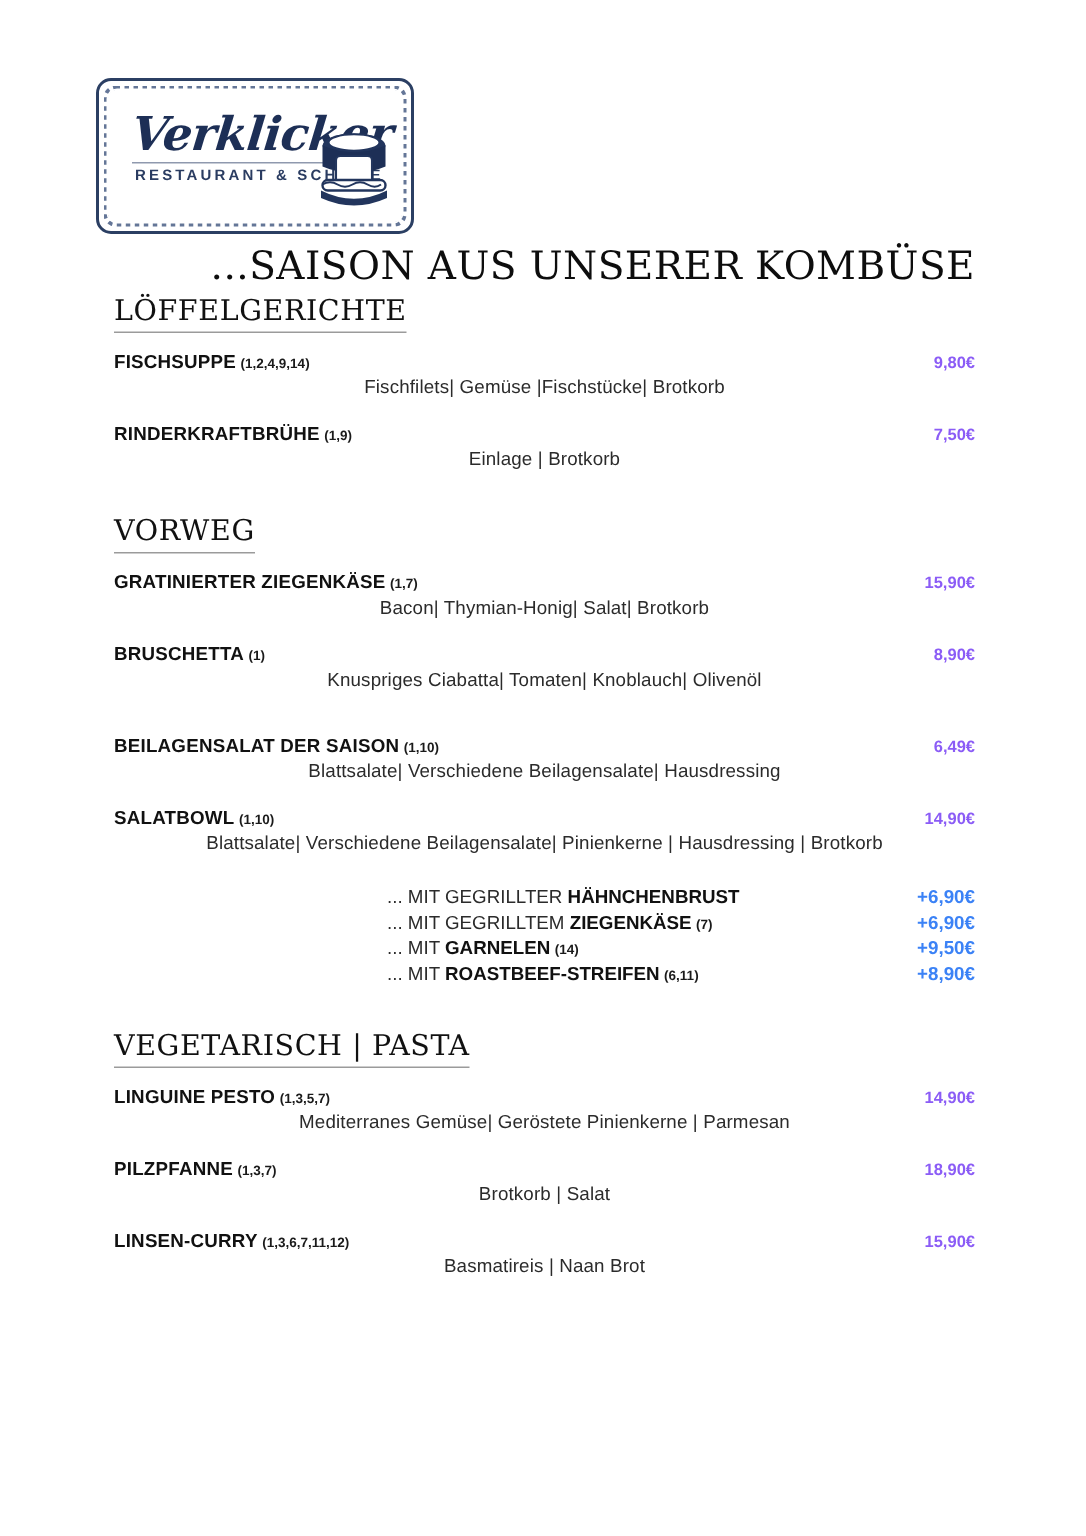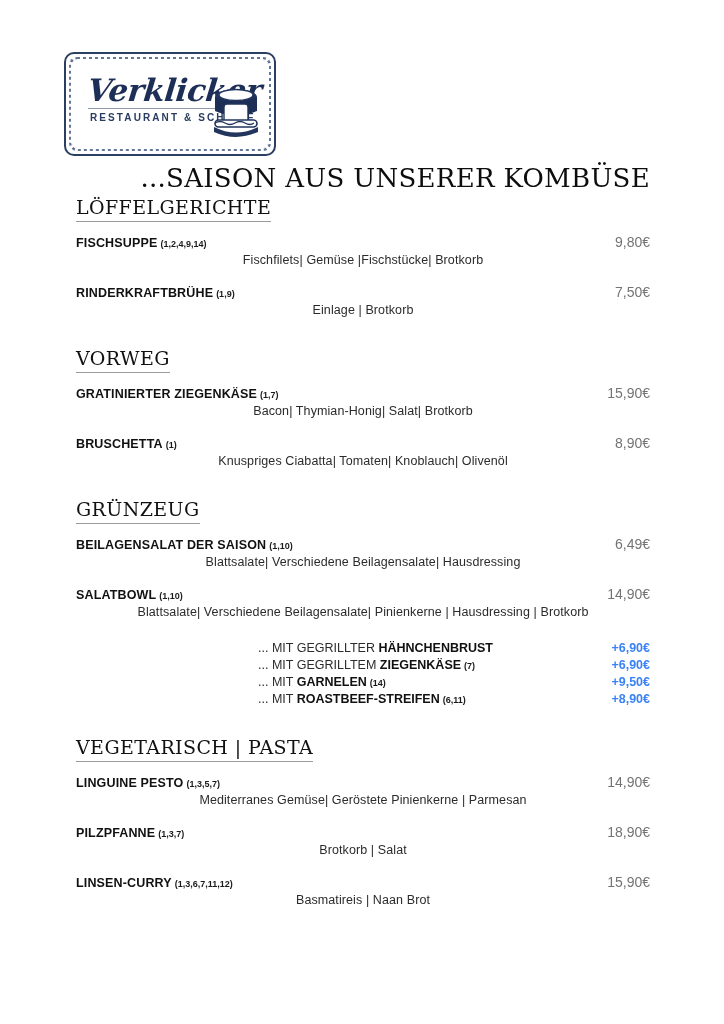--- a/index.html
+++ b/index.html
@@ -152,23 +152,23 @@
     white-space: nowrap;
   }
   .allergens {
     font-size: 9px;
     font-weight: 700;
     letter-spacing: 0;
     color: #1a1a1a;
     margin-left: 3px;
   }
   .item-price {
-    font-size: 14px;
-    font-weight: 400;
-    color: #737373;
+    font-size: 11px;
+    font-weight: 700;
+    color: #8b5cf6;
     white-space: nowrap;
     padding-left: 12px;
   }
   .item-desc {
     font-size: 12.5px;
     font-weight: 400;
     color: #2b2b2b;
     margin-top: 3px;
     letter-spacing: 0.1px;
   }
@@ -267,21 +267,20 @@
       <div class="item">
         <div class="item-row">
           <div class="item-name"><span>BRUSCHETTA</span><span class="allergens">(1)</span></div>
           <div class="item-price">8,90€</div>
         </div>
         <div class="item-desc">Knuspriges Ciabatta| Tomaten| Knoblauch| Olivenöl</div>
       </div>
     </div>
 
     <div class="section">
-      <div class="section-title">GRÜNZEUG</div>
 
       <div class="item">
         <div class="item-row">
           <div class="item-name"><span>BEILAGENSALAT DER SAISON</span><span class="allergens">(1,10)</span></div>
           <div class="item-price">6,49€</div>
         </div>
         <div class="item-desc">Blattsalate| Verschiedene Beilagensalate| Hausdressing</div>
       </div>
 
       <div class="item">

